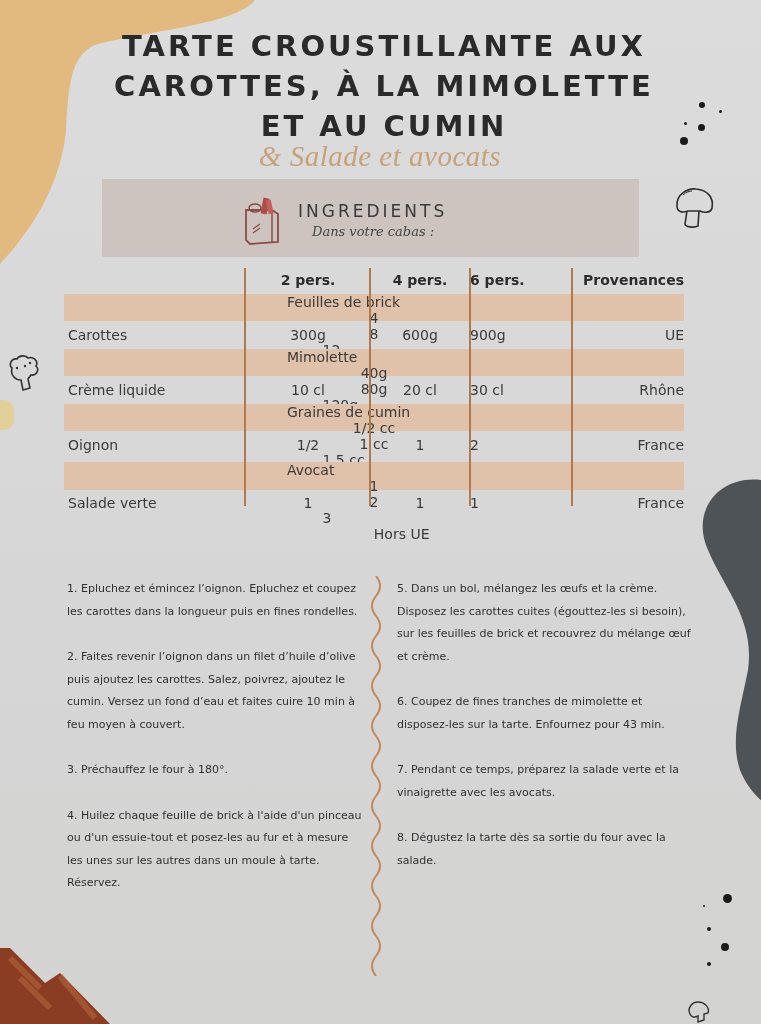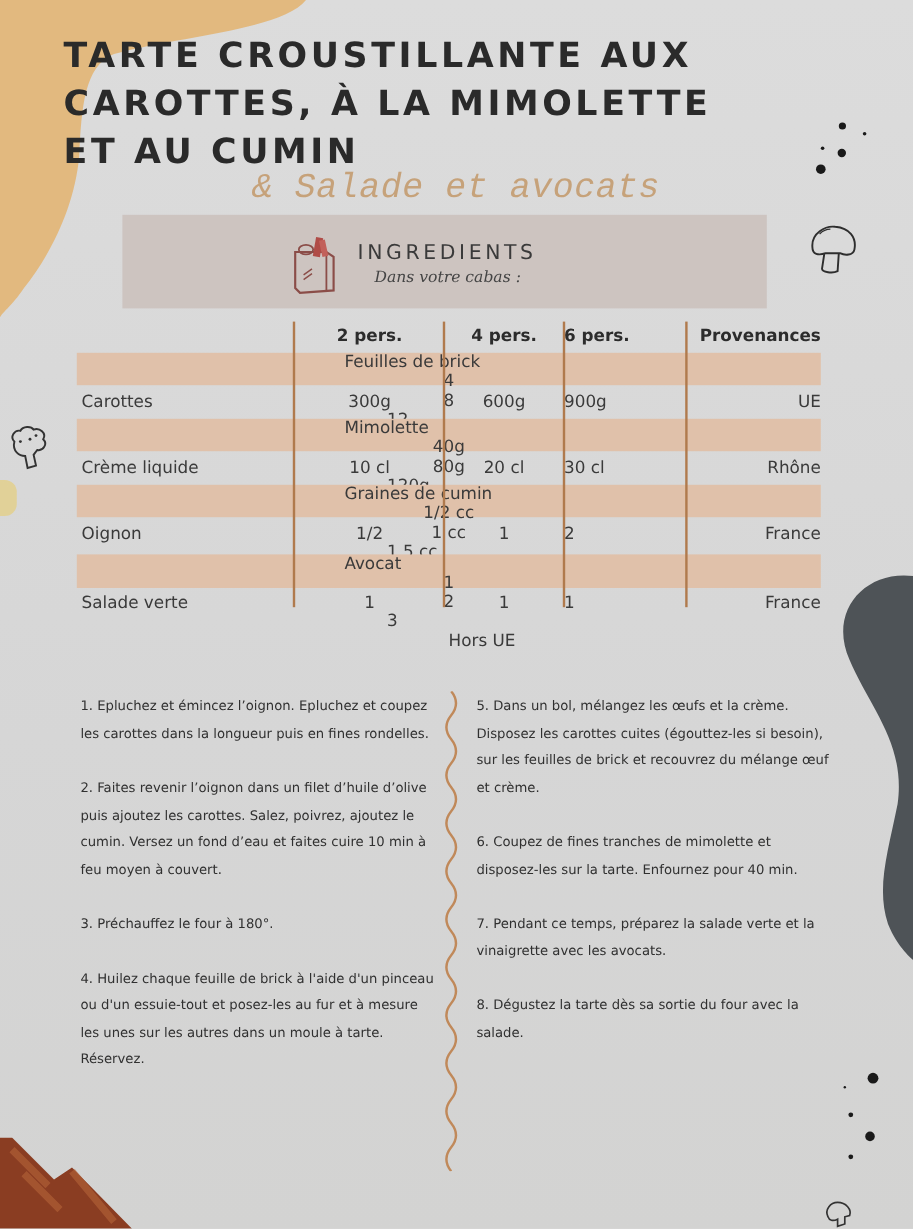--- a/index.html
+++ b/index.html
@@ -5,28 +5,28 @@
   html, body { margin:0; padding:0; }
   body {
     width:761px; height:1024px; overflow:hidden; position:relative;
     background:#d9d8d7;
     font-family: "DejaVu Sans", sans-serif;
     color:#2b2b2b;
   }
   .page { position:absolute; inset:0; background: linear-gradient(180deg,#dcdcdc 0%, #d6d6d6 60%, #d3d3d2 100%); }
   .blob { position:absolute; }
   .title {
-    position:absolute; left:53px; width:640px; top:26px;
-    text-align:left; font-weight:bold; font-size:29px; letter-spacing:3px;
+    position:absolute; left:64px; width:640px; top:26px;
+    text-align:center; font-weight:bold; font-size:29px; letter-spacing:3px;
     line-height:40px; color:#2a2a2a;
   }
   .title div { white-space:nowrap; }
   .subtitle {
     position:absolute; left:60px; width:640px; top:140px; text-align:center;
-    font-family: Liberation Mono, monospace; font-style:italic; font-size:29px;
+    font-family: Liberation Serif, serif; font-style:italic; font-size:29px;
     color:#c6a27a; letter-spacing:0.5px;
   }
   .ing-band {
     position:absolute; left:102px; top:179px; width:537px; height:78px;
     background:#cdc4c0;
   }
   .ing-title {
     position:absolute; left:298px; top:201px; font-size:17px; letter-spacing:3px; color:#3a3a3a;
   }
   .ing-sub {
@@ -171,21 +171,21 @@
     <p>3. Préchauffez le four à 180°.</p>
     <p>4. Huilez chaque feuille de brick à l'aide d'un pinceau ou d'un essuie-tout et posez-les au fur et à mesure les unes sur les autres dans un moule à tarte. Réservez.</p>
   </div>
 
   <svg class="squiggle" viewBox="0 0 20 400">
     <path d="M10,0 q8,10 0,20 q-8,10 0,20 q8,10 0,20 q-8,10 0,20 q8,10 0,20 q-8,10 0,20 q8,10 0,20 q-8,10 0,20 q8,10 0,20 q-8,10 0,20 q8,10 0,20 q-8,10 0,20 q8,10 0,20 q-8,10 0,20 q8,10 0,20 q-8,10 0,20 q8,10 0,20 q-8,10 0,20 q8,10 0,20 q-8,10 0,20" fill="none" stroke="#c0895a" stroke-width="2"></path>
   </svg>
 
   <div class="steps col-right">
     <p>5. Dans un bol, mélangez les œufs et la crème. Disposez les carottes cuites (égouttez-les si besoin), sur les feuilles de brick et recouvrez du mélange œuf et crème.</p>
-    <p>6. Coupez de fines tranches de mimolette et disposez-les sur la tarte. Enfournez pour 40 min.</p>
+    <p>6. Coupez de fines tranches de mimolette et disposez-les sur la tarte. Enfournez pour 43 min.</p>
     <p>7. Pendant ce temps, préparez la salade verte et la vinaigrette avec les avocats.</p>
     <p>8. Dégustez la tarte dès sa sortie du four avec la salade.</p>
   </div>
 
   <svg class="deco" style="left:674px;top:186px" width="42" height="46" viewBox="0 0 42 46">
     <path d="M3,20 C2,8 14,2 22,3 C34,4 40,12 38,22 C37,27 30,27 26,25 L14,25 C8,27 3,26 3,20 Z" fill="none" stroke="#2e2e2e" stroke-width="1.6"></path>
     <path d="M13,25 L11,38 C11,41 20,42 24,40 L25,25" fill="none" stroke="#2e2e2e" stroke-width="1.6"></path>
     <path d="M9,9 C12,6 16,5 18,5" fill="none" stroke="#2e2e2e" stroke-width="1"></path>
   </svg>
   <svg class="deco" style="left:6px;top:354px" width="36" height="42" viewBox="0 0 36 42">

